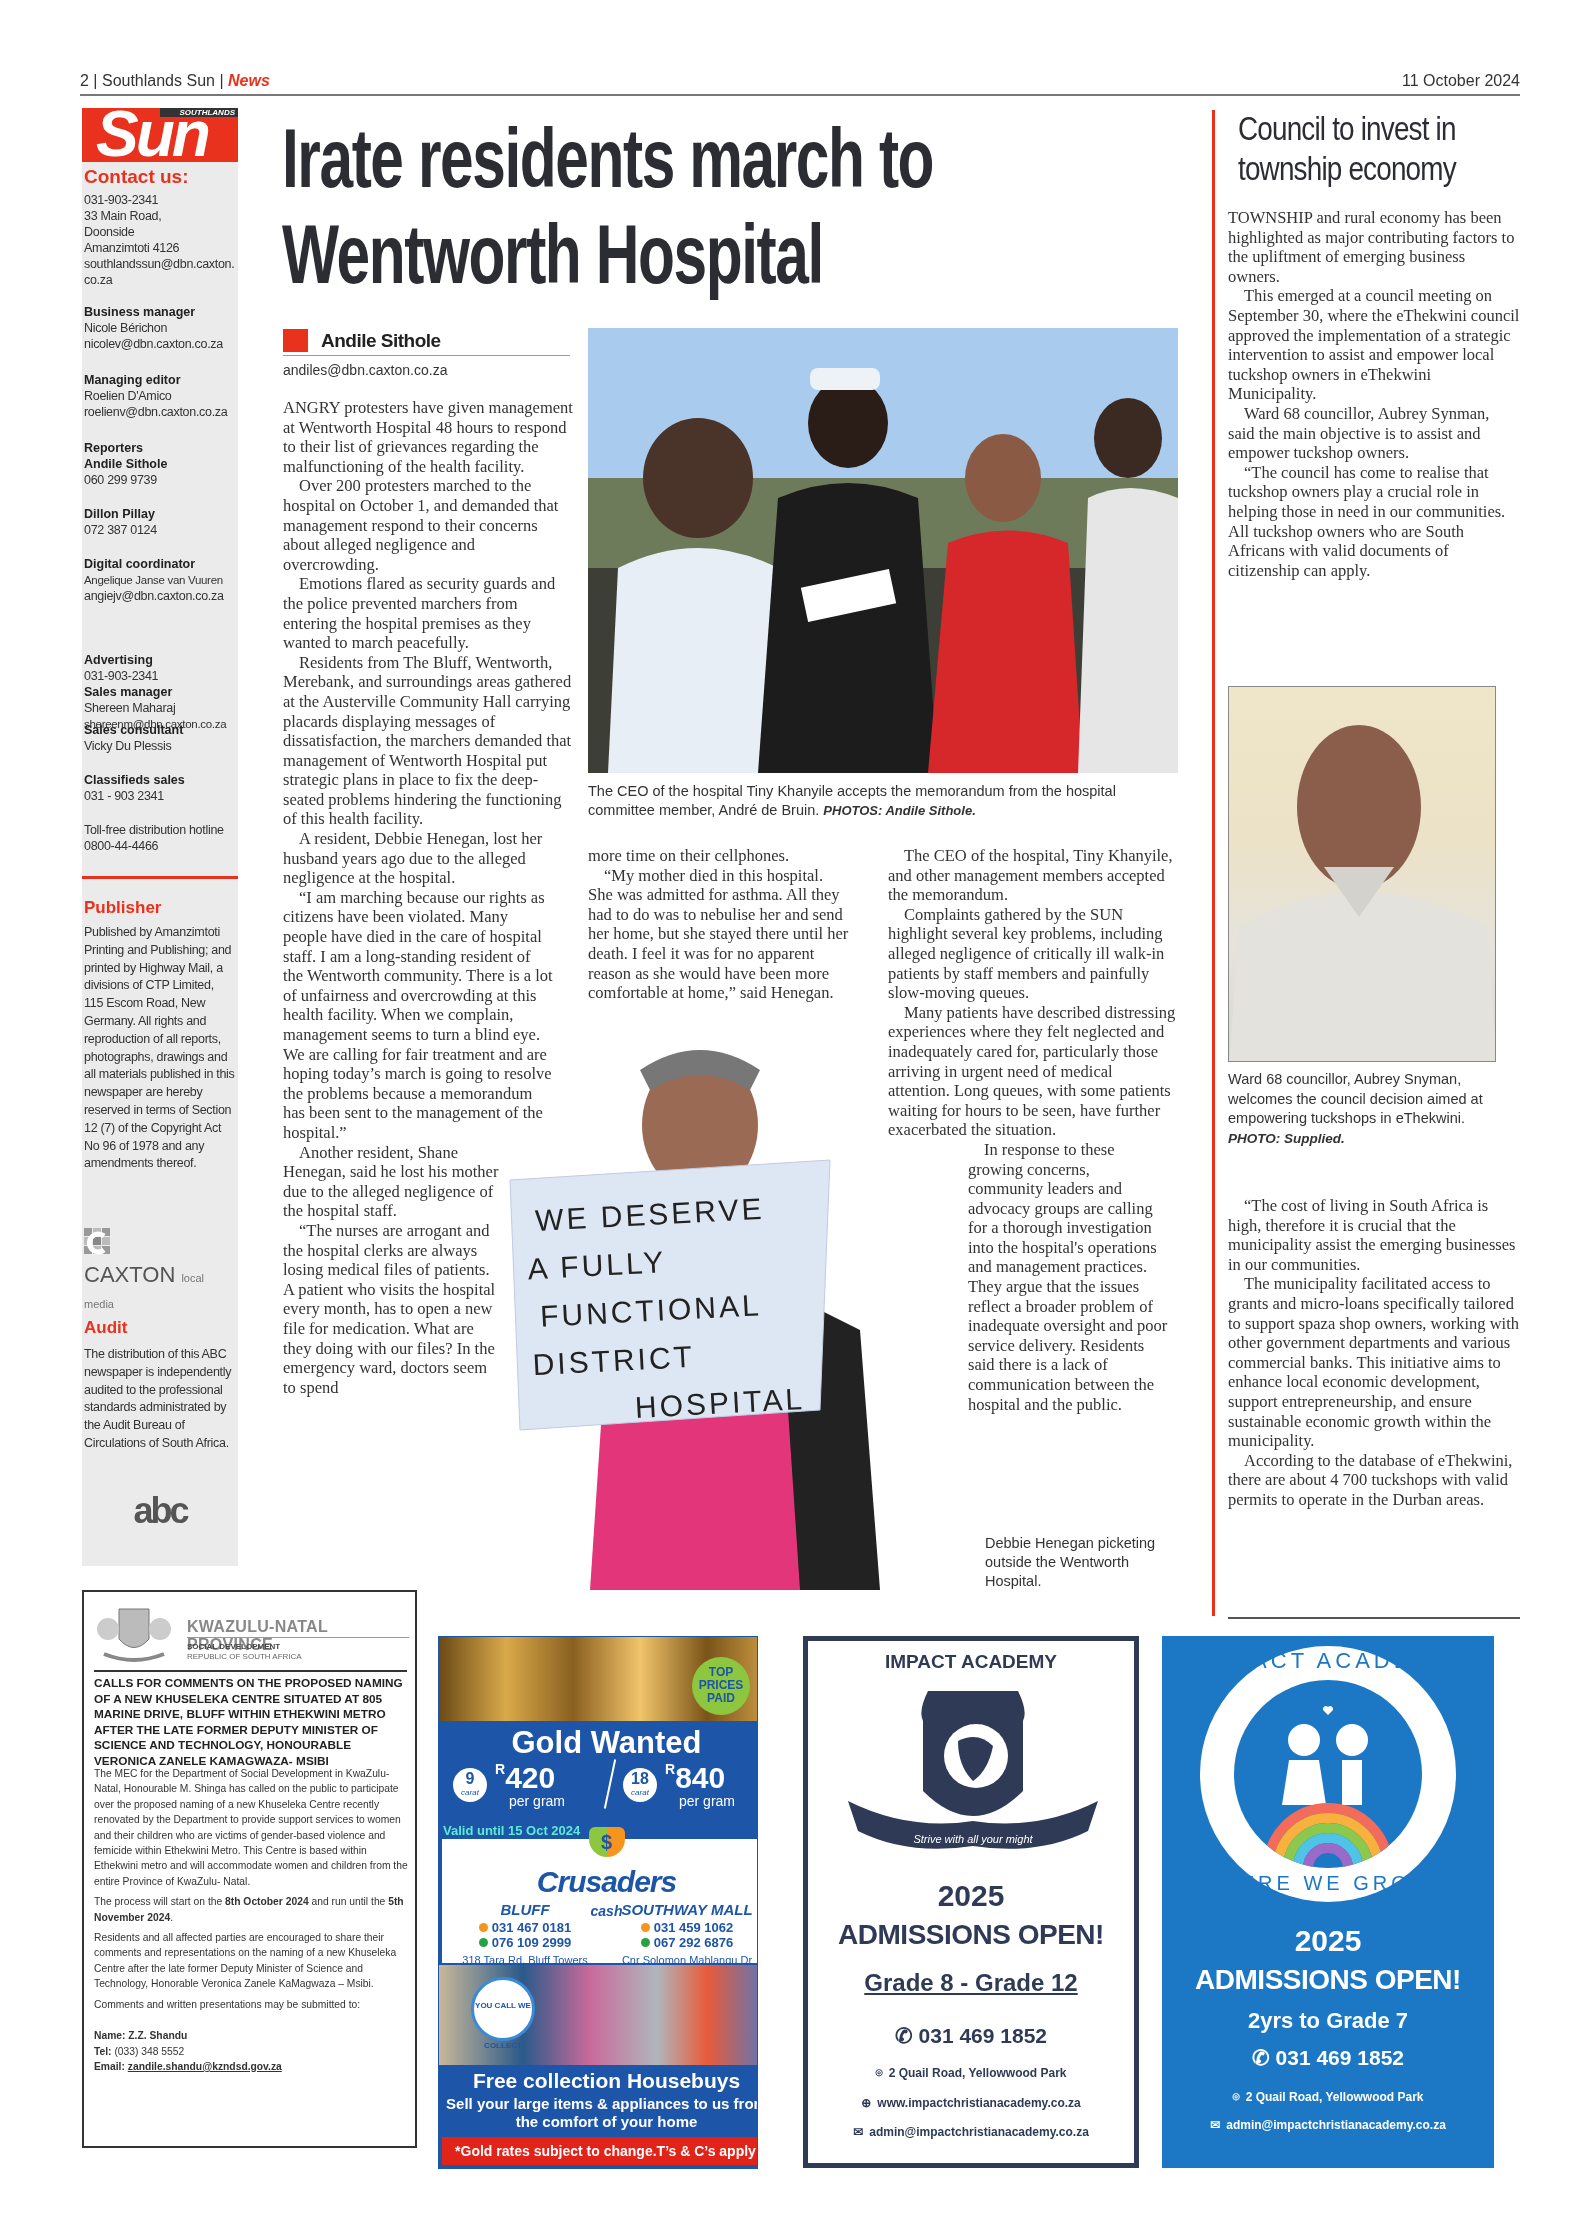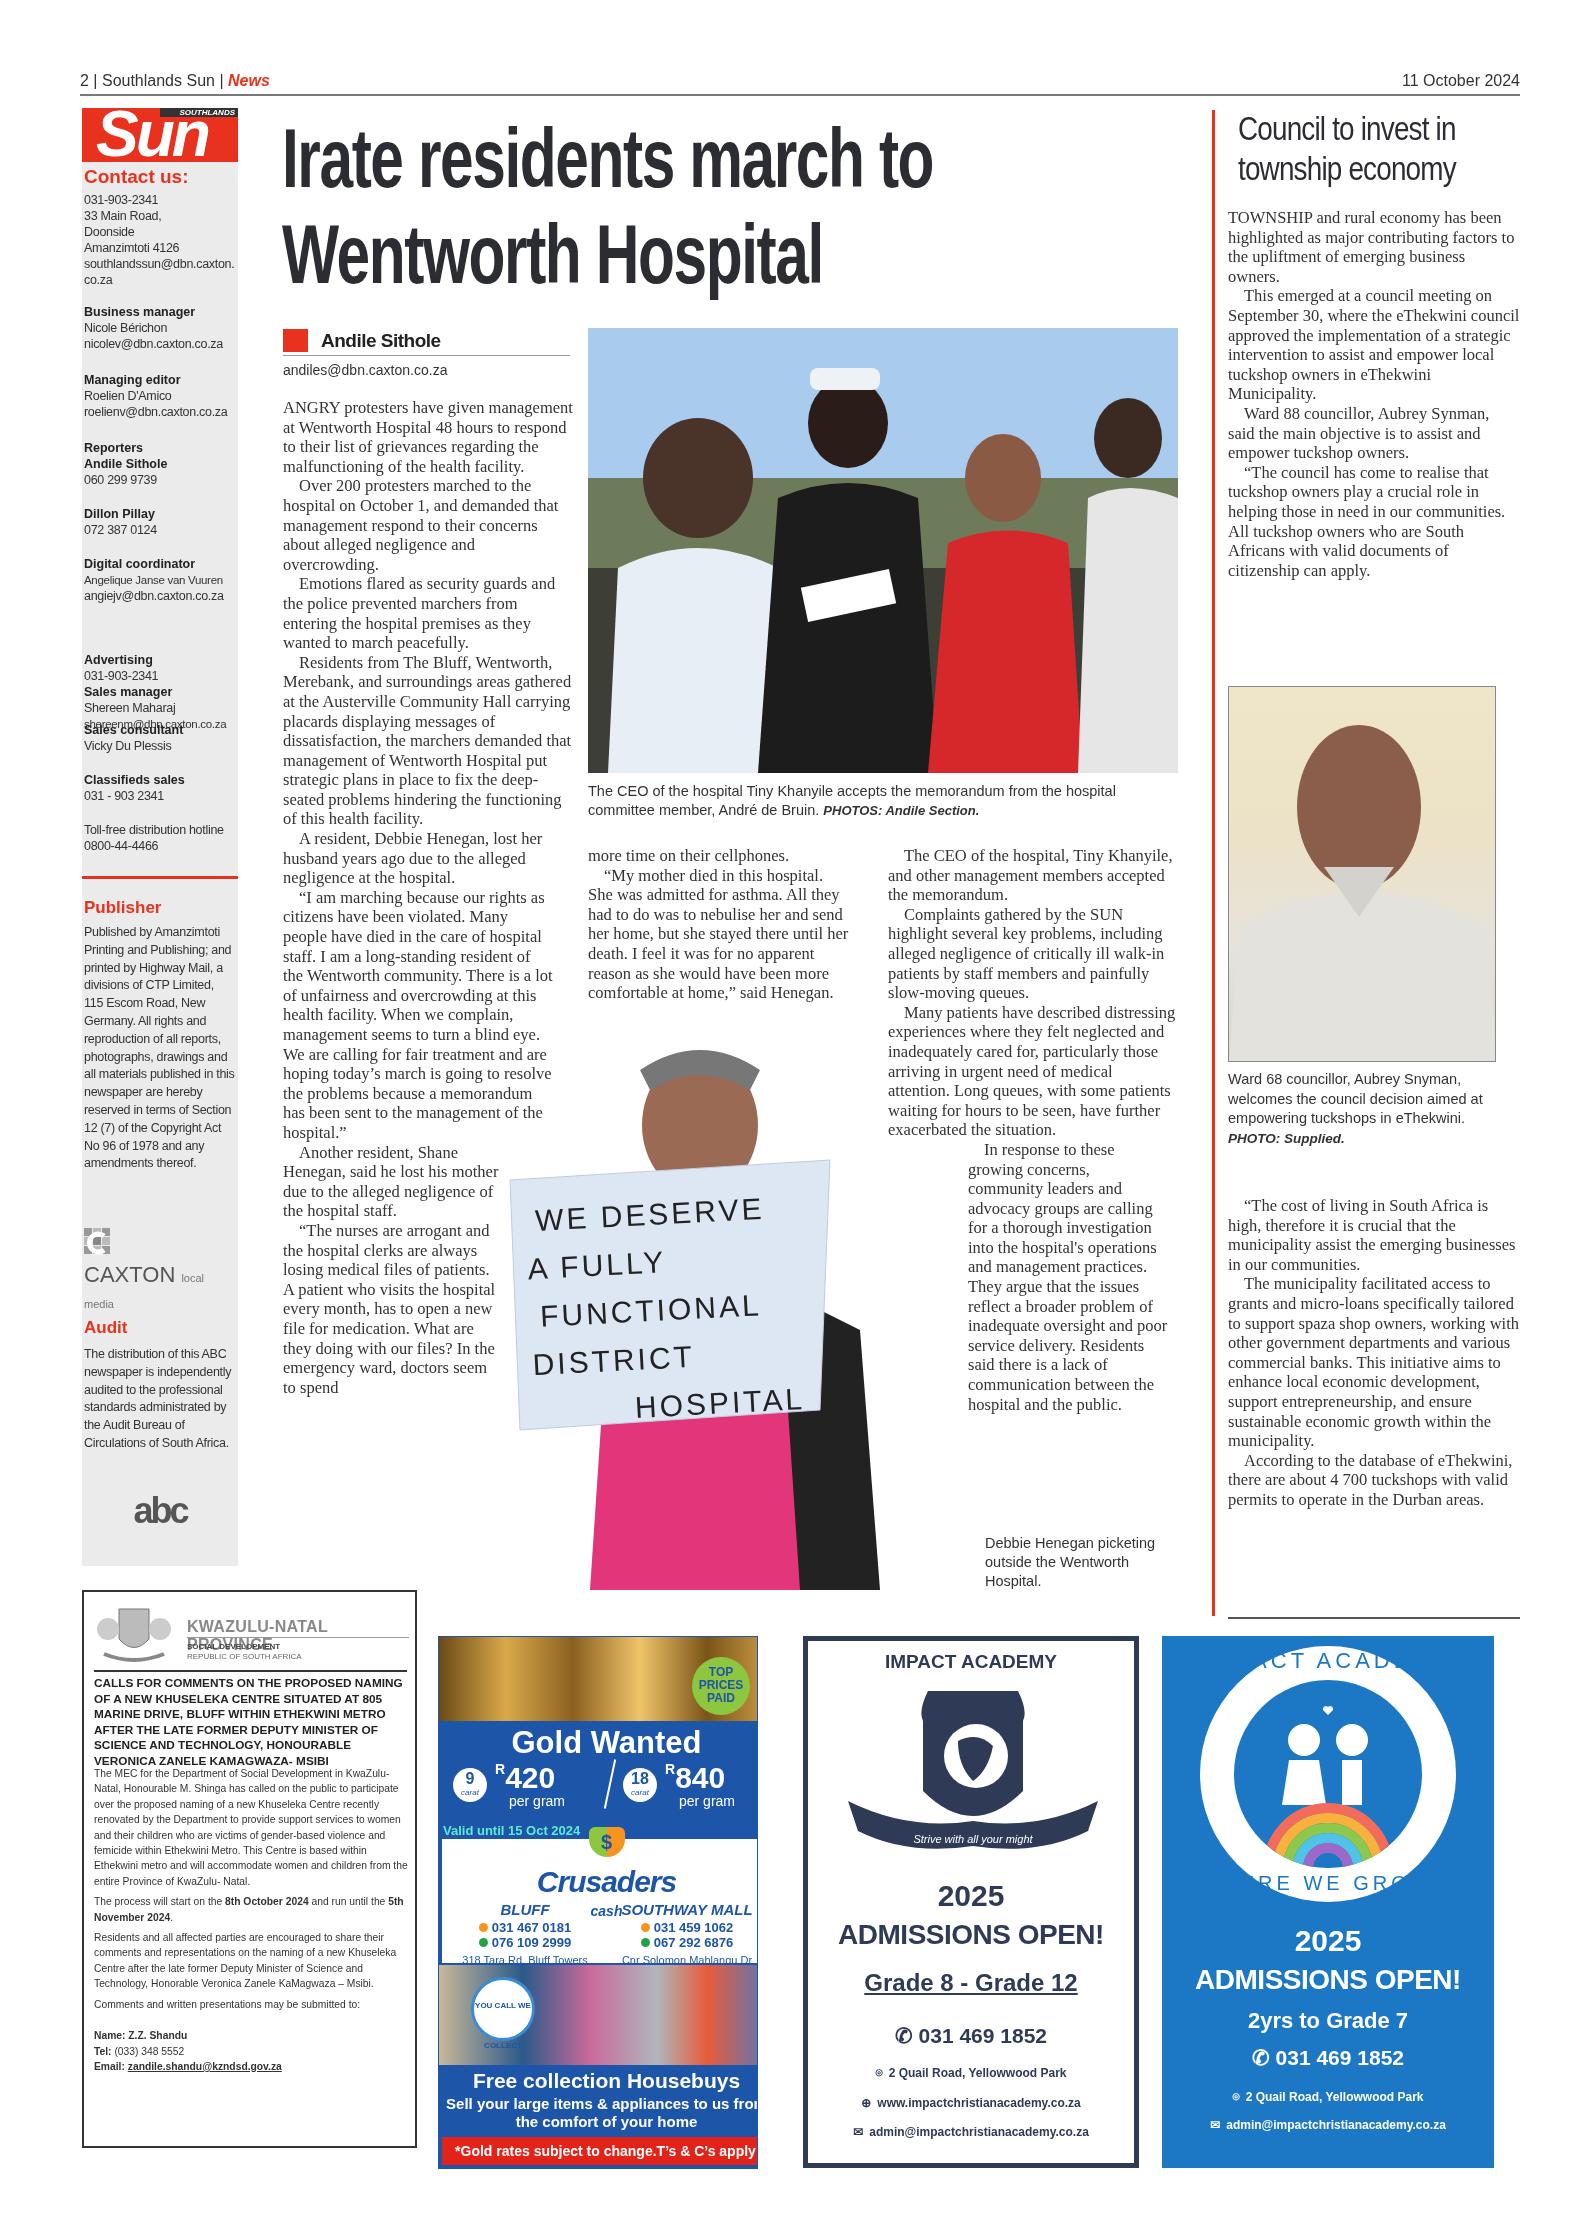--- a/index.html
+++ b/index.html
@@ -245,21 +245,21 @@
     <path d="M170 445 L190 170 Q260 140 330 170 L350 445 Z" fill="#1c1c1c"></path>
     <ellipse cx="415" cy="150" rx="38" ry="44" fill="#8b5a44"></ellipse>
     <path d="M340 445 L360 215 Q420 190 480 215 L495 445 Z" fill="#d6272b"></path>
     <ellipse cx="540" cy="110" rx="34" ry="40" fill="#3b2a22"></ellipse>
     <path d="M490 445 L500 170 Q540 150 590 170 L590 445 Z" fill="#e6e6e6"></path>
     <rect x="215" y="250" width="90" height="35" fill="#fff" transform="rotate(-12 260 265)"></rect>
   </svg>
 </div>
 <div id="photo-main-caption" class="abs">
   <span>The CEO of the hospital Tiny Khanyile accepts the memorandum from the hospital committee member, André de Bruin.</span>
-  <span class="credit">PHOTOS: Andile Section.</span>
+  <span class="credit">PHOTOS: Andile Sithole.</span>
 </div>
 
 <div id="col1" class="abs body-col">
   <p class="noind">ANGRY protesters have given management at Wentworth Hospital 48 hours to respond to their list of grievances regarding the malfunctioning of the health facility.</p>
   <p>Over 200 protesters marched to the hospital on October 1, and demanded that management respond to their concerns about alleged negligence and overcrowding.</p>
   <p>Emotions flared as security guards and the police prevented marchers from entering the hospital premises as they wanted to march peacefully.</p>
   <p>Residents from The Bluff, Wentworth, Merebank, and surroundings areas gathered at the Austerville Community Hall carrying placards displaying messages of dissatisfaction, the marchers demanded that management of Wentworth Hospital put strategic plans in place to fix the deep-seated problems hindering the functioning of this health facility.</p>
   <p>A resident, Debbie Henegan, lost her husband years ago due to the alleged negligence at the hospital.</p>
   <p style="width:270px;">“I am marching because our rights as citizens have been violated. Many people have died in the care of hospital staff. I am a long-standing resident of the Wentworth community. There is a lot of unfairness and overcrowding at this health facility. When we complain, management seems to turn a blind eye. We are calling for fair treatment and are hoping today’s march is going to resolve the problems because a memorandum has been sent to the management of the hospital.”</p>
   <p style="width:220px;">Another resident, Shane Henegan, said he lost his mother due to the alleged negligence of the hospital staff.</p>
@@ -295,21 +295,21 @@
   <p style="margin-left:80px; width:200px;">In response to these growing concerns, community leaders and advocacy groups are calling for a thorough investigation into the hospital's operations and management practices. They argue that the issues reflect a broader problem of inadequate oversight and poor service delivery. Residents said there is a lack of communication between the hospital and the public.</p>
 </div>
 
 <div id="placard-caption" class="abs">Debbie Henegan picketing outside the Wentworth Hospital.</div>
 
 <div id="right-rule" class="abs"></div>
 <div id="council-title" class="abs">Council to invest in township economy</div>
 <div id="council-body1" class="abs body-col">
   <p class="noind">TOWNSHIP and rural economy has been highlighted as major contributing factors to the upliftment of emerging business owners.</p>
   <p>This emerged at a council meeting on September 30, where the eThekwini council approved the implementation of a strategic intervention to assist and empower local tuckshop owners in eThekwini Municipality.</p>
-  <p>Ward 88 councillor, Aubrey Synman, said the main objective is to assist and empower tuckshop owners.</p>
+  <p>Ward 68 councillor, Aubrey Synman, said the main objective is to assist and empower tuckshop owners.</p>
   <p>“The council has come to realise that tuckshop owners play a crucial role in helping those in need in our communities. All tuckshop owners who are South Africans with valid documents of citizenship can apply.</p>
 </div>
 <div id="council-photo" class="abs">
   <svg width="268" height="376" viewBox="0 0 268 376">
     <ellipse cx="130" cy="120" rx="62" ry="82" fill="#8a5e4a"></ellipse>
     <path d="M0 376 L10 240 Q130 170 258 240 L268 376 Z" fill="#e4e2dc"></path>
     <path d="M95 180 L130 230 L165 180" fill="#d4d2cc"></path>
   </svg>
 </div>
 <div id="council-caption" class="abs">

